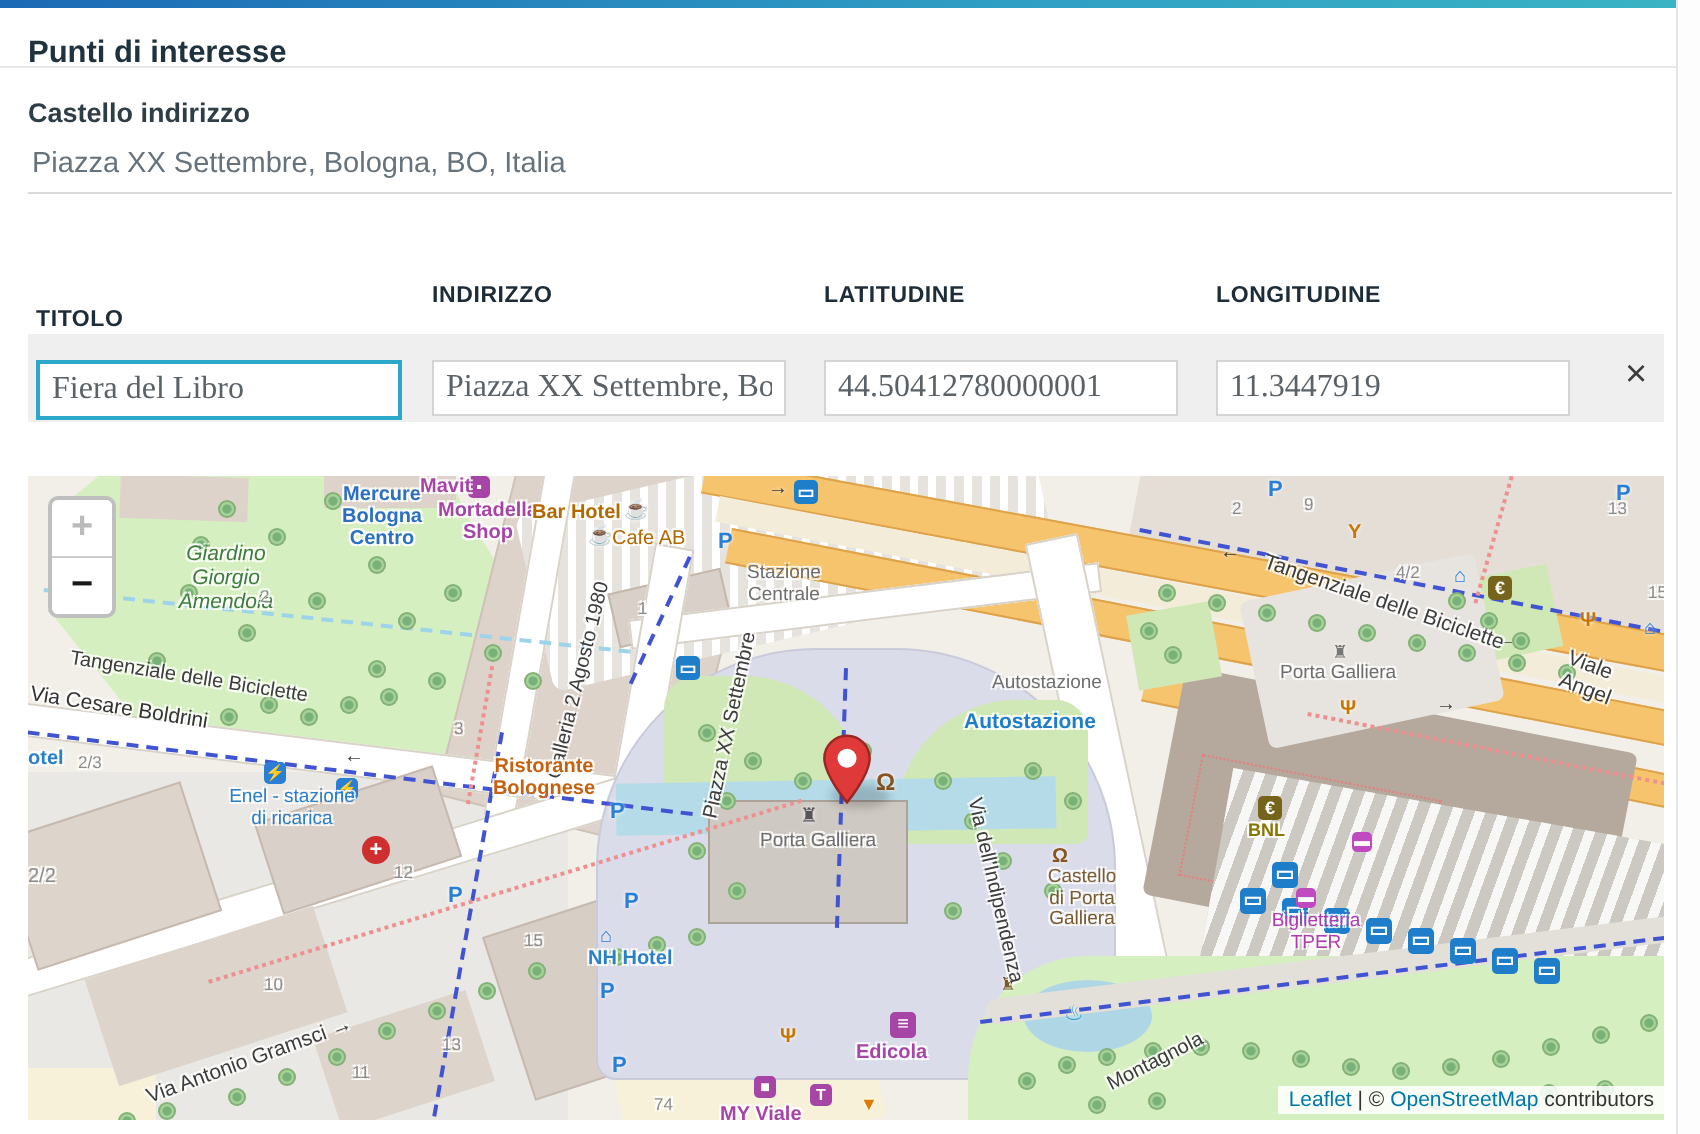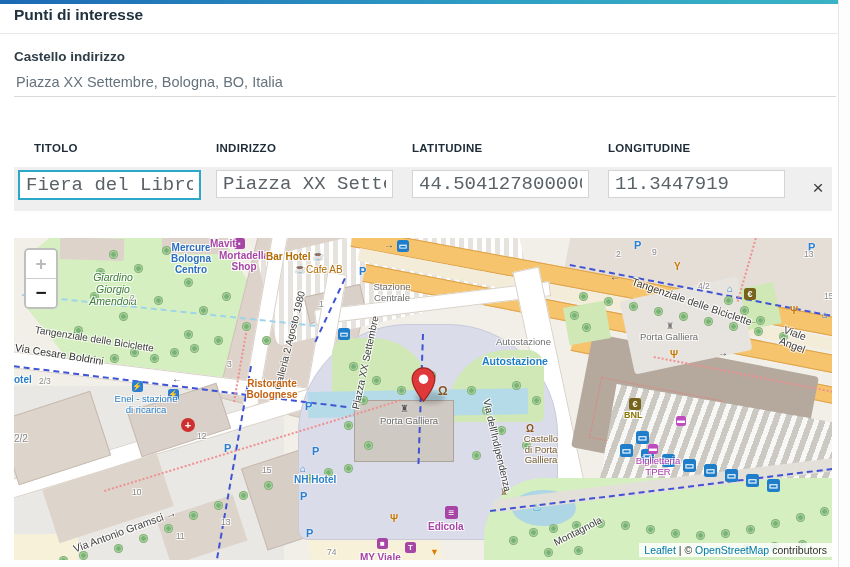--- a/index.html
+++ b/index.html
@@ -1,34 +1,34 @@
 <!DOCTYPE html>
 <html><head>
 <meta charset="utf-8">
 <style>
   html,body{margin:0;padding:0;background:#fff;}
   .page{position:relative;width:850px;height:567px;background:#fff;overflow:hidden;
         font-family:"Liberation Sans",sans-serif;}
   .abs{position:absolute;}
   .topbar{left:0;top:0;width:838px;height:4px;
           background:linear-gradient(90deg,#1c69b5 0%,#2f9fc4 60%,#3ab3c4 100%);}
-  .page-title{left:14px;top:0;width:600px;height:29px;line-height:29px;
+  .page-title{left:14px;top:12px;width:600px;height:29px;line-height:29px;
               font-size:15.5px;font-weight:700;color:#20323e;}
   .hdiv{height:1px;background:#e8e8e8;}
   .addr-label{left:14px;top:49px;font-size:13.5px;font-weight:700;color:#2f3d47;}
   .addr-input{left:14px;top:68px;width:820px;height:28px;border:none;
               border-bottom:1px solid #d9d9d9;outline:none;font-size:14.5px;color:#66727c;
               font-family:"Liberation Sans",sans-serif;padding:0 0 0 2px;background:#fff;}
   .hint{left:0;top:115px;width:838px;text-align:center;font-size:13px;font-style:italic;color:#6f6f6f;}
   .poi-headers{left:14px;top:142px;width:818px;height:16px;font-size:11.5px;font-weight:700;
                color:#1d2c38;letter-spacing:.3px;}
   .poi-headers span{position:absolute;top:0;}
   .poi-row{left:14px;top:167px;width:818px;height:44px;background:#efefef;}
-  .cell{position:absolute;top:3px;height:26px;border:1px solid #d4d4d4;background:#fff;
-        font-size:19px;color:#5a6268;font-family:Liberation Mono, monospace;
+  .cell{position:absolute;top:13px;height:26px;border:1px solid #d4d4d4;background:#fff;
+        font-size:16px;color:#5a6268;font-family:Liberation Serif, serif;
         padding:0 6px;outline:none;}
   .cell.focused{border:2px solid #2ba7c9;}
   .remove-btn{position:absolute;left:791px;top:8px;width:26px;height:26px;border:none;background:transparent;
               font-size:19px;color:#3c3c3c;cursor:pointer;line-height:26px;text-align:center;padding:0;}
   
   .map{left:14px;top:238px;width:818px;height:322px;background:#f2efe9;overflow:hidden;cursor:grab;}
   .map .s{position:absolute;}
   .ml{position:absolute;font-size:10px;color:#444;line-height:1.12;white-space:pre-line;
       transform-origin:0 0;
       text-shadow:-1px -1px 0 rgba(255,255,255,.85),1px -1px 0 rgba(255,255,255,.85),
@@ -59,21 +59,21 @@
 <div class="page">
   <div class="abs topbar"></div>
   <div class="abs page-title">Punti di interesse</div>
   <div class="abs hdiv" style="left:0;top:33px;width:838px;"></div>
 
   <div class="abs addr-label">Castello indirizzo</div>
   <input class="abs addr-input" type="text" value="Piazza XX Settembre, Bologna, BO, Italia" style="">
 
 
   <div class="abs poi-headers">
-    <span style="left:20px;">TITOLO</span>
+    <span style="left:4px;margin-top:12px;">TITOLO</span>
     <span style="left:202px;">INDIRIZZO</span>
     <span style="left:398px;">LATITUDINE</span>
     <span style="left:594px;">LONGITUDINE</span>
   </div>
 
   <div class="abs poi-row">
     <input class="cell focused" style="left: 4px; width: 167px;" type="text" autofocus="" value="Fiera del Libro">
     <input class="cell" style="left: 202px; width: 163px;" type="text" value="Piazza XX Settembre, Bologna BO, Italia">
     <input class="cell" style="left: 398px; width: 163px;" type="text" value="44.50412780000001">
     <input class="cell" style="left: 594px; width: 163px;" type="text" value="11.3447919">

